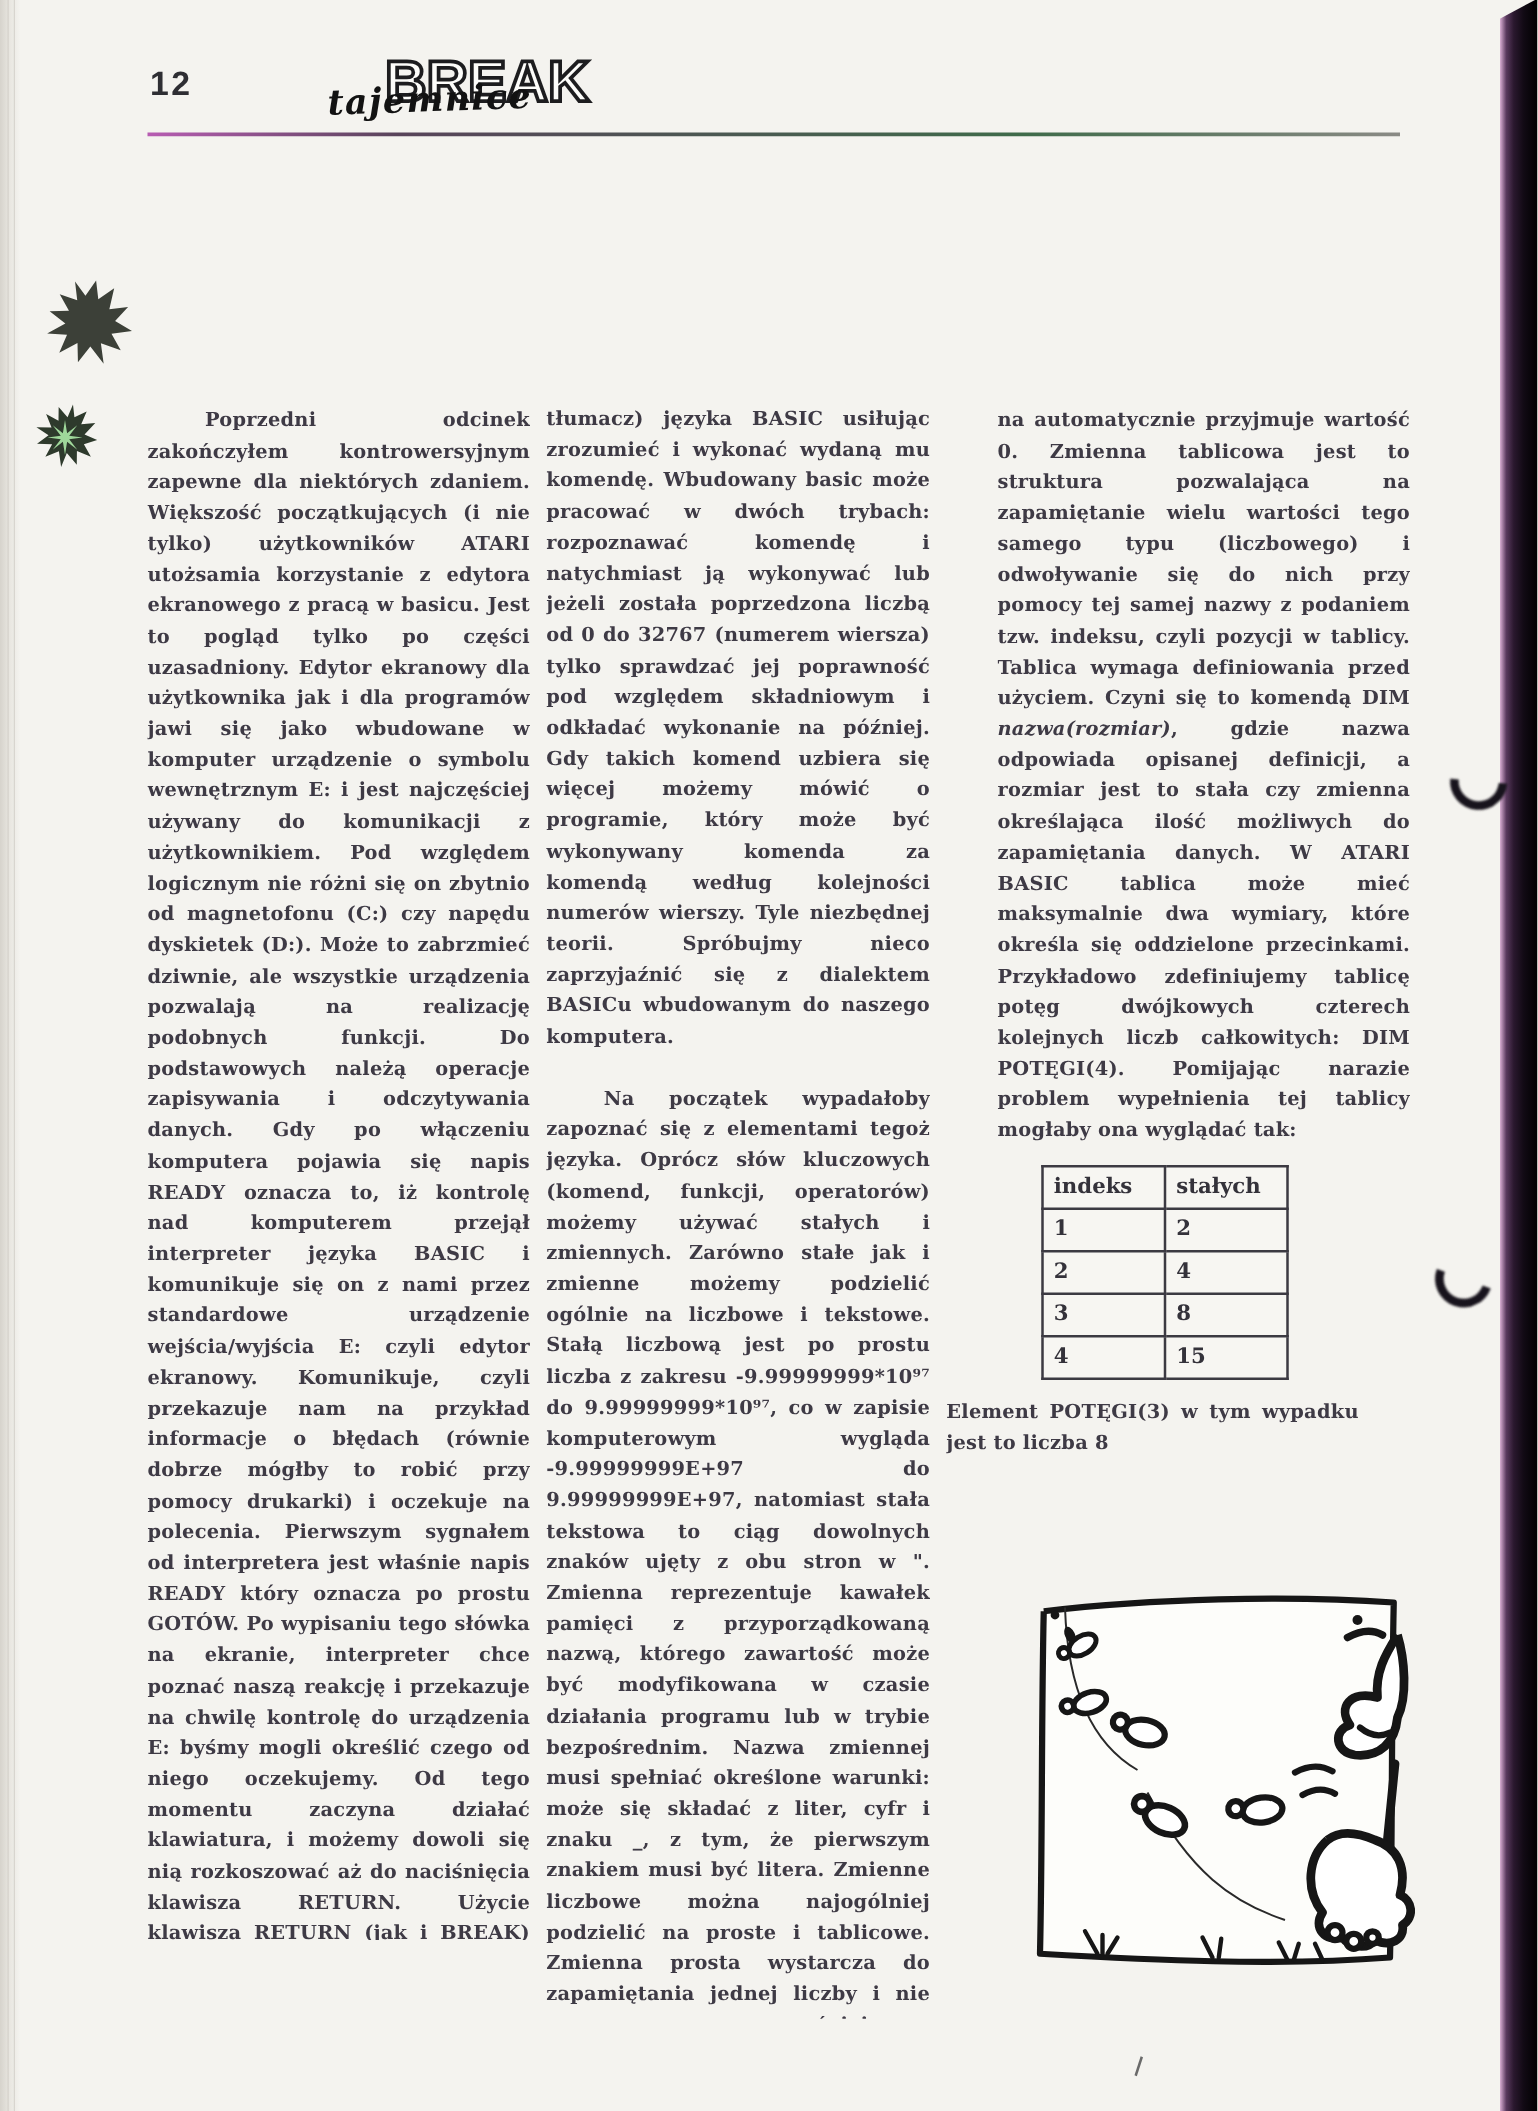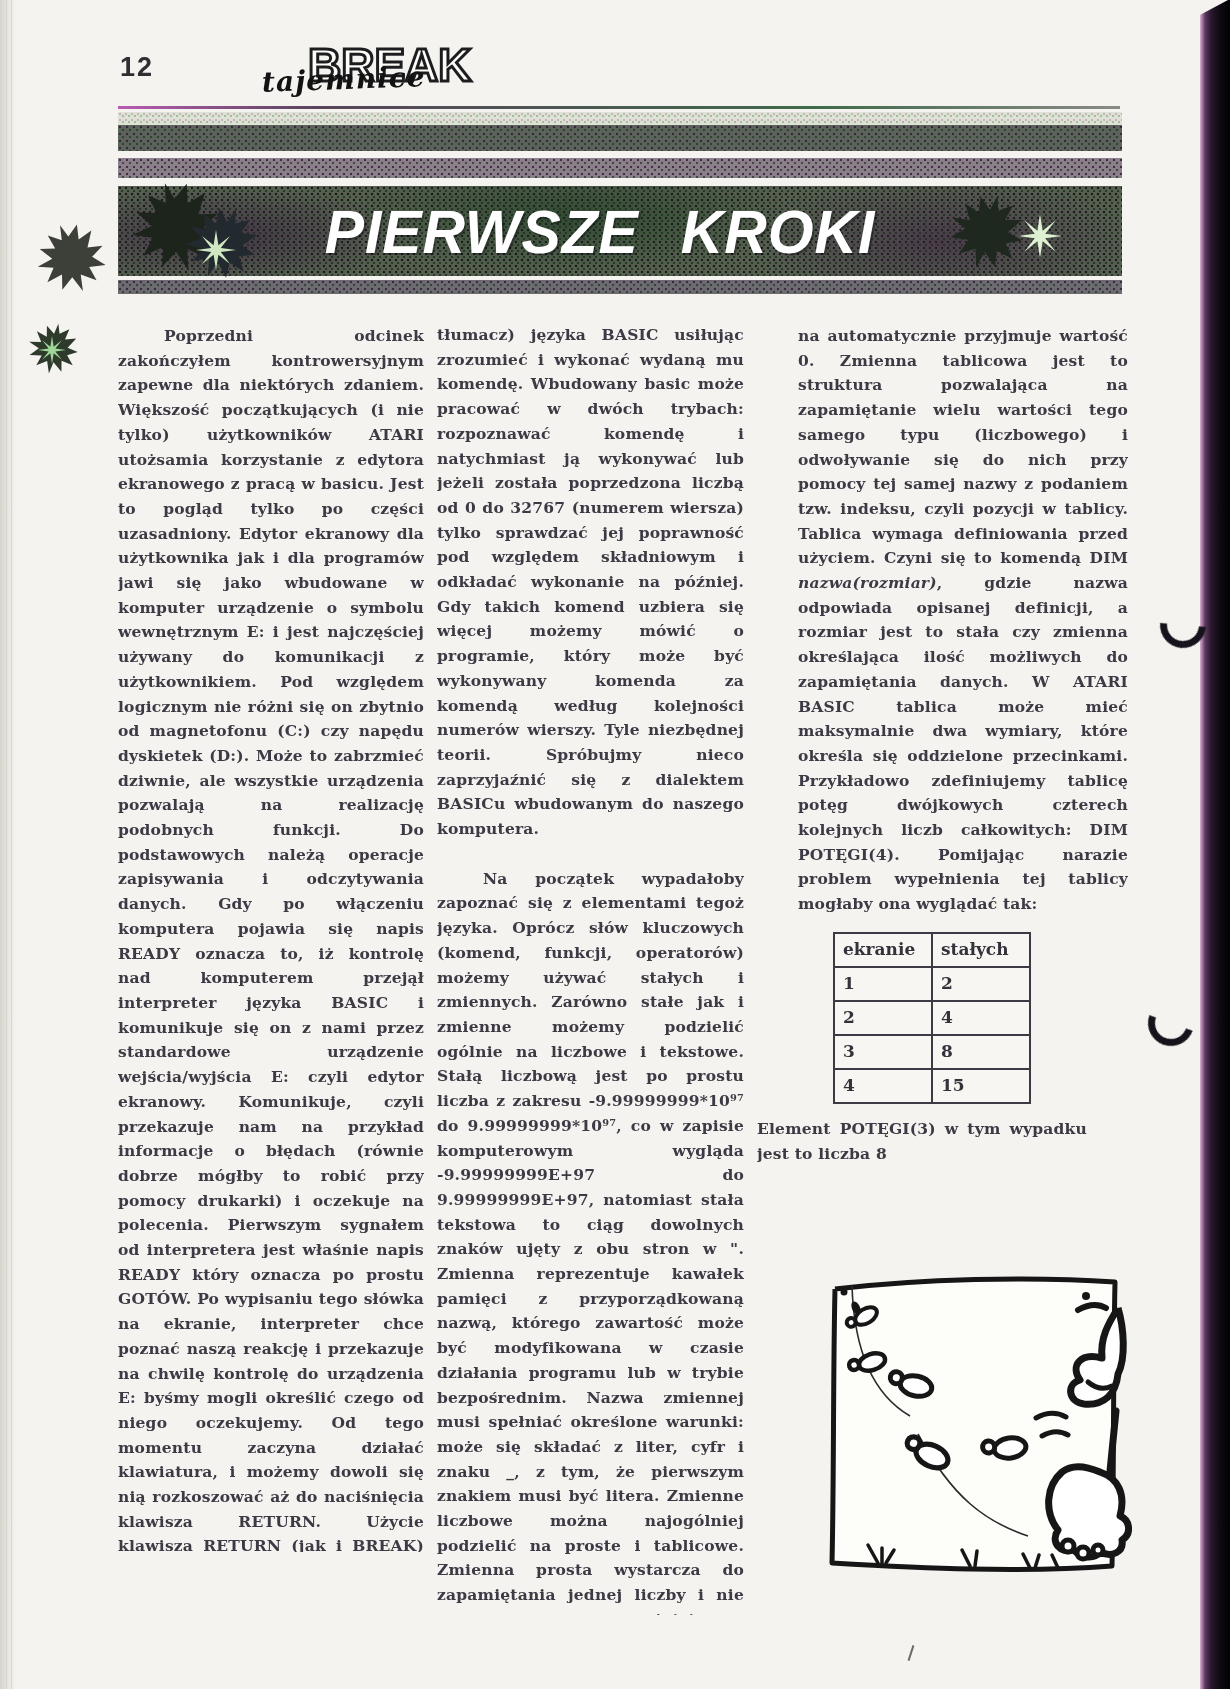--- a/index.html
+++ b/index.html
@@ -101,62 +101,38 @@
   <svg class="leaf" style="left:34px;top:222px;transform:rotate(-18deg)" width="74" height="74" viewBox="0 0 100 100">
       <use href="#leafP" fill="#3c4038"></use>
     </svg>
   <svg class="leaf" style="left:26px;top:322px;transform:rotate(12deg)" width="54" height="54" viewBox="0 0 100 100">
       <use href="#leafP" fill="#2e3a2c"></use>
     </svg>
   <svg class="leaf" style="left:38px;top:336px" width="28" height="28" viewBox="0 0 100 100">
       <use href="#starP" fill="#9fd79a"></use>
     </svg>
 
-  <div class="banner">
-    <div class="stripe s1"></div>
-    <div class="stripe s2 dots"></div>
-    <div class="stripe s3 dots"></div>
-    <div class="banner-main">
-      <svg class="leaf" style="left:10px;top:-6px;transform:rotate(-14deg)" width="96" height="96" viewBox="0 0 100 100">
-          <use href="#leafP" fill="#1c241c"></use>
-        </svg>
-      <svg class="leaf" style="left:64px;top:18px;transform:rotate(24deg)" width="78" height="78" viewBox="0 0 100 100">
-          <use href="#leafP" fill="#222a30"></use>
-        </svg>
-      <svg class="leaf" style="left:78px;top:44px" width="40" height="40" viewBox="0 0 100 100">
-          <use href="#starP" fill="#cfe8c2"></use>
-        </svg>
-      <h1 class="banner-title">PIERWSZE KROKI</h1>
-      <svg class="leaf" style="left:828px;top:6px;transform:rotate(18deg)" width="80" height="80" viewBox="0 0 100 100">
-          <use href="#leafP" fill="#1e281f"></use>
-        </svg>
-      <svg class="leaf" style="left:900px;top:28px" width="44" height="44" viewBox="0 0 100 100">
-          <use href="#starP" fill="#def0d2"></use>
-        </svg>
-    </div>
-    <div class="stripe s4 dots"></div>
-  </div>
 
   <div class="col" style="left:118px;top:324px;width:306px;height:1228px">
     <p class="indent">Poprzedni odcinek zakończyłem kontrowersyjnym zapewne dla niektórych zdaniem. Większość początkujących (i nie tylko) użytkowników ATARI utożsamia korzystanie z edytora ekranowego z pracą w basicu. Jest to pogląd tylko po części uzasadniony. Edytor ekranowy dla użytkownika jak i dla programów jawi się jako wbudowane w komputer urządzenie o symbolu wewnętrznym E: i jest najczęściej używany do komunikacji z użytkownikiem. Pod względem logicznym nie różni się on zbytnio od magnetofonu (C:) czy napędu dyskietek (D:). Może to zabrzmieć dziwnie, ale wszystkie urządzenia pozwalają na realizację podobnych funkcji. Do podstawowych należą operacje zapisywania i odczytywania danych. Gdy po włączeniu komputera pojawia się napis READY oznacza to, iż kontrolę nad komputerem przejął interpreter języka BASIC i komunikuje się on z nami przez standardowe urządzenie wejścia/wyjścia E: czyli edytor ekranowy. Komunikuje, czyli przekazuje nam na przykład informacje o błędach (równie dobrze mógłby to robić przy pomocy drukarki) i oczekuje na polecenia. Pierwszym sygnałem od interpretera jest właśnie napis READY który oznacza po prostu GOTÓW. Po wypisaniu tego słówka na ekranie, interpreter chce poznać naszą reakcję i przekazuje na chwilę kontrolę do urządzenia E: byśmy mogli określić czego od niego oczekujemy. Od tego momentu zaczyna działać klawiatura, i możemy dowoli się nią rozkoszować aż do naciśnięcia klawisza RETURN. Użycie klawisza RETURN (jak i BREAK) jest dla procedury obsługującej edytor ekranowy (handlera) sygnałem, że należy zakończyć pracę i powrócić do programu nadrzędnego (interpretera). Po tym fakcie zaczyna żmudną pracę interpreter (pol.</p>
   </div>
 
   <div class="col" style="left:437px;top:323px;width:307px;height:1292px">
     <p>tłumacz) języka BASIC usiłując zrozumieć i wykonać wydaną mu komendę. Wbudowany basic może pracować w dwóch trybach: rozpoznawać komendę i natychmiast ją wykonywać lub jeżeli została poprzedzona liczbą od 0 do 32767 (numerem wiersza) tylko sprawdzać jej poprawność pod względem składniowym i odkładać wykonanie na później. Gdy takich komend uzbiera się więcej możemy mówić o programie, który może być wykonywany komenda za komendą według kolejności numerów wierszy. Tyle niezbędnej teorii. Spróbujmy nieco zaprzyjaźnić się z dialektem BASICu wbudowanym do naszego komputera.</p>
     <p class="indent sp-top">Na początek wypadałoby zapoznać się z elementami tegoż języka. Oprócz słów kluczowych (komend, funkcji, operatorów) możemy używać stałych i zmiennych. Zarówno stałe jak i zmienne możemy podzielić ogólnie na liczbowe i tekstowe. Stałą liczbową jest po prostu liczba z zakresu -9.99999999*10⁹⁷ do 9.99999999*10⁹⁷, co w zapisie komputerowym wygląda -9.99999999E+97 do 9.99999999E+97, natomiast stała tekstowa to ciąg dowolnych znaków ujęty z obu stron w ". Zmienna reprezentuje kawałek pamięci z przyporządkowaną nazwą, którego zawartość może być modyfikowana w czasie działania programu lub w trybie bezpośrednim. Nazwa zmiennej musi spełniać określone warunki: może się składać z liter, cyfr i znaku _, z tym, że pierwszym znakiem musi być litera. Zmienne liczbowe można najogólniej podzielić na proste i tablicowe. Zmienna prosta wystarcza do zapamiętania jednej liczby i nie wymaga wcześniejszego definiowania. Przyjmuje się, że pierwsze użycie danej zmiennej jest jednoznaczne z jej zdefiniowaniem i jeżeli nie jest to instrukcja przypisania to zmien-</p>
   </div>
 
   <div class="col" style="left:798px;top:324px;width:330px;height:592px">
     <p><span>na automatycznie przyjmuje wartość 0. Zmienna tablicowa jest to struktura pozwalająca na zapamiętanie wielu wartości tego samego typu (liczbowego) i odwoływanie się do nich przy pomocy tej samej nazwy z podaniem tzw. indeksu, czyli pozycji w tablicy. Tablica wymaga definiowania przed użyciem. Czyni się to komendą DIM </span><i>nazwa(rozmiar)</i><span>, gdzie nazwa odpowiada opisanej definicji, a rozmiar jest to stała czy zmienna określająca ilość możliwych do zapamiętania danych. W ATARI BASIC tablica może mieć maksymalnie dwa wymiary, które określa się oddzielone przecinkami. Przykładowo zdefiniujemy tablicę potęg dwójkowych czterech kolejnych liczb całkowitych: DIM POTĘGI(4). Pomijając narazie problem wypełnienia tej tablicy mogłaby ona wyglądać tak:</span></p>
   </div>
 
   <table class="pow-table">
     <tbody>
         <tr>
-      <th>ekranie</th>
+      <th>indeks</th>
       <th>stałych</th>
     </tr>
     <tr>
       <td>1</td>
       <td>2</td>
     </tr>
     <tr>
       <td>2</td>
       <td>4</td>
     </tr>

